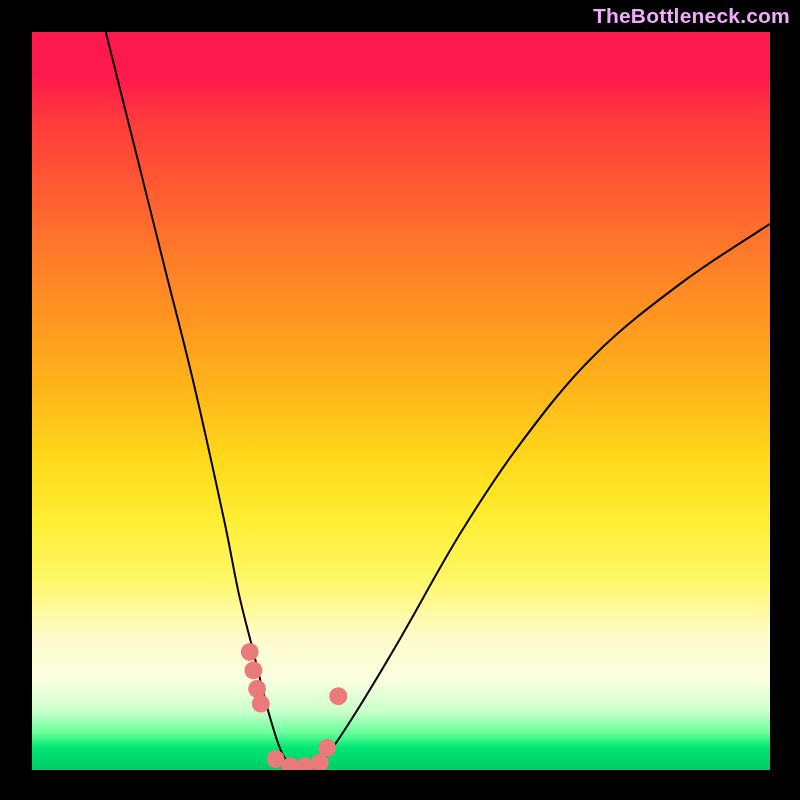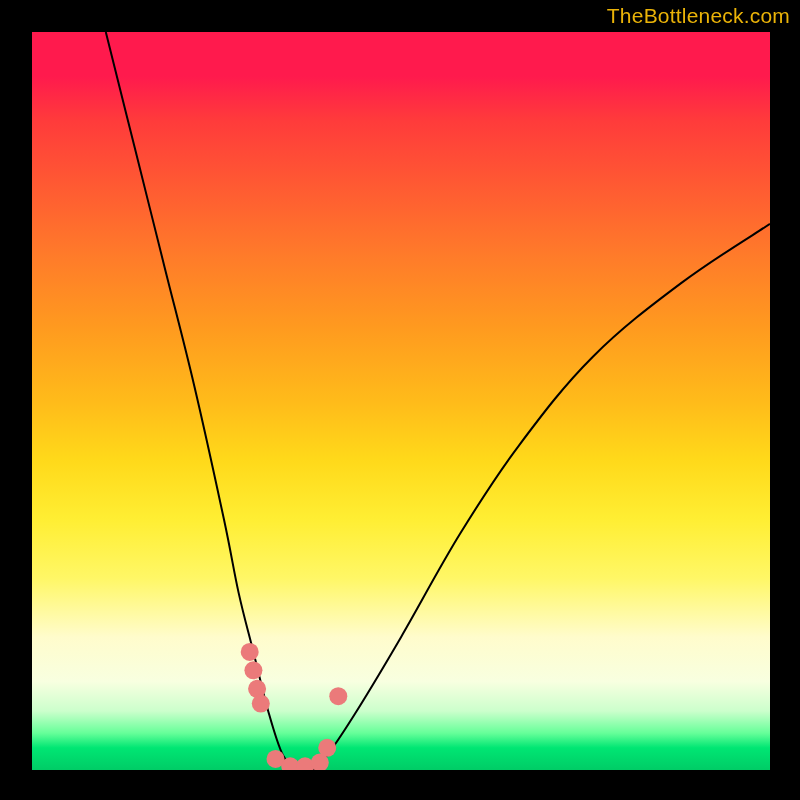--- a/index.html
+++ b/index.html
@@ -39,23 +39,23 @@
       #ccffcc 92%,
       #66ff99 95%,
       #00e673 97%,
       #00cc66 100%
     );
   }
   .watermark {
     position: absolute;
     top: 4px;
     right: 10px;
-    color: #eab308;
+    color: #f0abfc;
     font-size: 21px;
-    font-weight: 400;
+    font-weight: 700;
     letter-spacing: 0.2px;
     z-index: 10;
   }
   svg.curves {
     position: absolute;
     top: 0; left: 0;
     width: 100%; height: 100%;
   }
 </style>
 </head>

